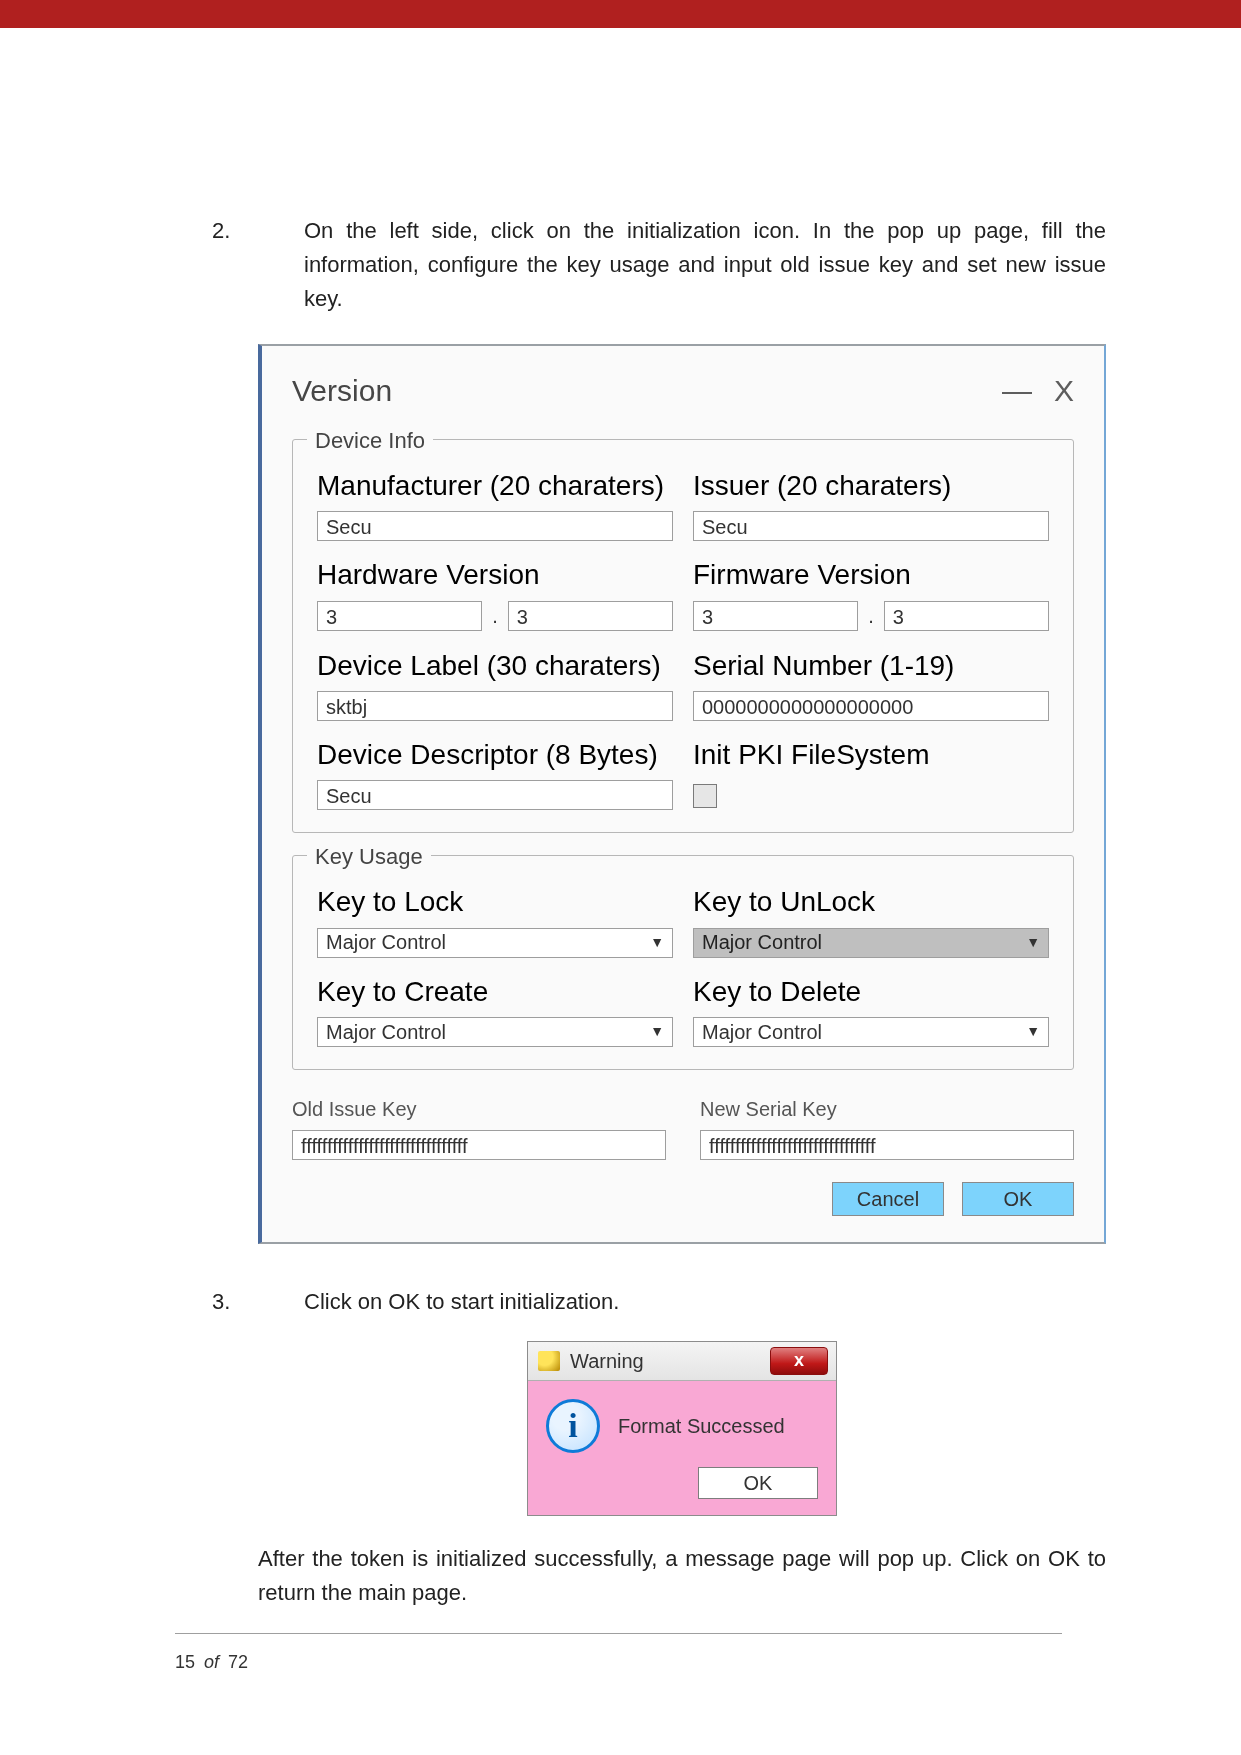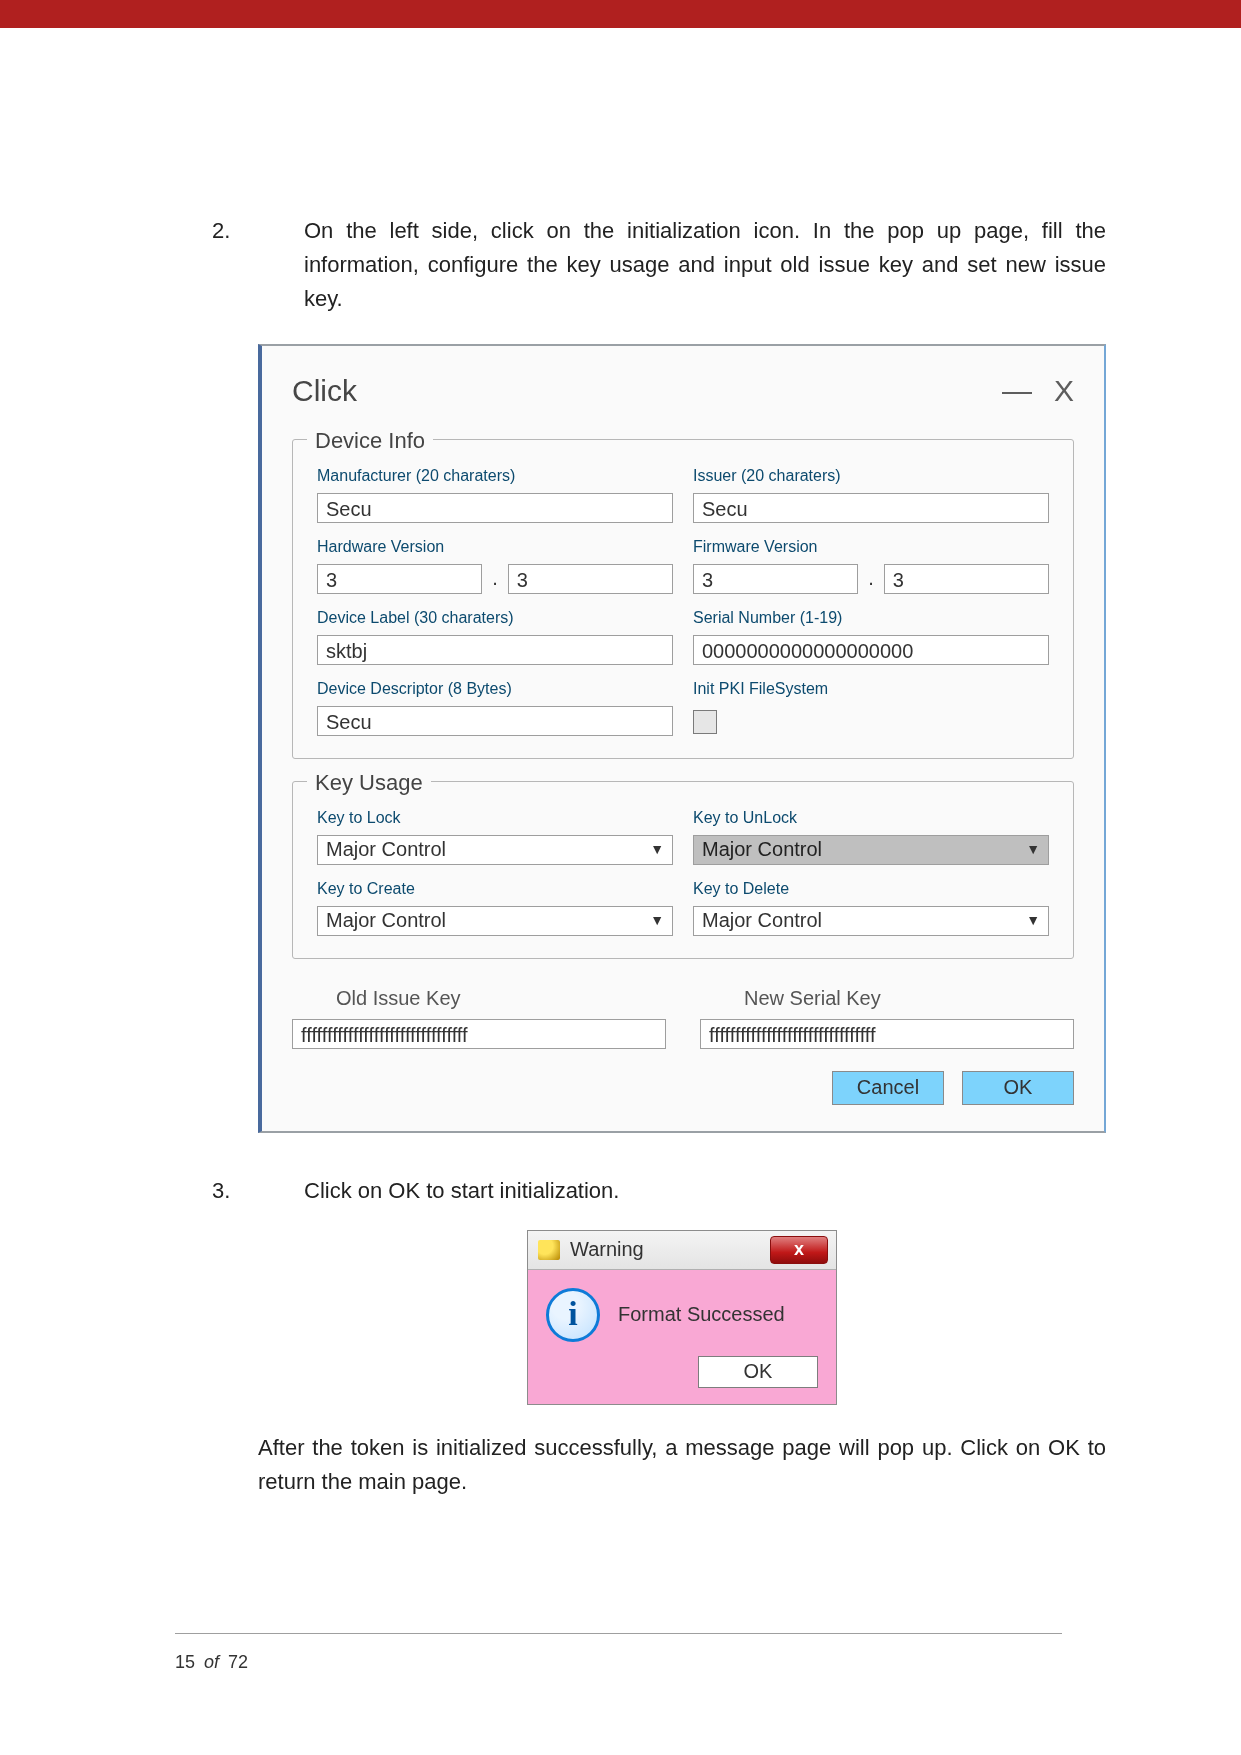--- a/index.html
+++ b/index.html
@@ -95,22 +95,22 @@
     grid-template-columns:1fr 1fr;
     column-gap:20px;
     row-gap:4px;
   }
   .field{
     display:flex;
     flex-direction:column;
     margin-top:8px;
   }
   .field>label{
-    font-size:16px;
-    color:#0c4a6e;
+    font-size:28px;
+    color:#000000;
     margin-bottom:4px;
   }
   .inp, .sel{
     height:30px;
     border:1px solid var(--field-border);
     background:#fff;
     font-size:20px;
     color:#333;
     padding:0 8px;
     box-sizing:border-box;
@@ -132,21 +132,21 @@
     display:inline-block;
     margin-top:4px;
   }
 
   .issue-grid{
     display:grid;
     grid-template-columns:1fr 1fr;
     column-gap:34px;
     margin-top:8px;
   }
-  .issue-col>label{font-size:20px;color:#555;margin-left:44px;}
+  .issue-col>label{font-size:20px;color:#555;}
   .issue-col .inp{width:100%;margin-top:4px;}
 
   .dlg-buttons{
     display:flex;
     justify-content:flex-end;
     gap:18px;
     margin-top:22px;
   }
   .btn{
     min-width:110px;
@@ -232,21 +232,21 @@
 <div class="topbar"></div>
 
 <div class="content">
 
   <p class="step-text">
     <span class="ol-num">2.</span><span>On the left side, click on the initialization icon. In the pop up page, fill the information, configure the key usage and input old issue key and set new issue key.</span>
   </p>
 
   <div class="format-panel">
     <div class="fp-titlebar">
-      <span class="fp-title">Click</span>
+      <span class="fp-title">Version</span>
       <span class="fp-min">—</span>
       <span class="fp-close">X</span>
     </div>
 
     <div class="groupbox">
       <span class="gb-label">Device Info</span>
       <div class="gb-grid">
 
         <div class="field">
           <label>Manufacturer (20 charaters)</label>

